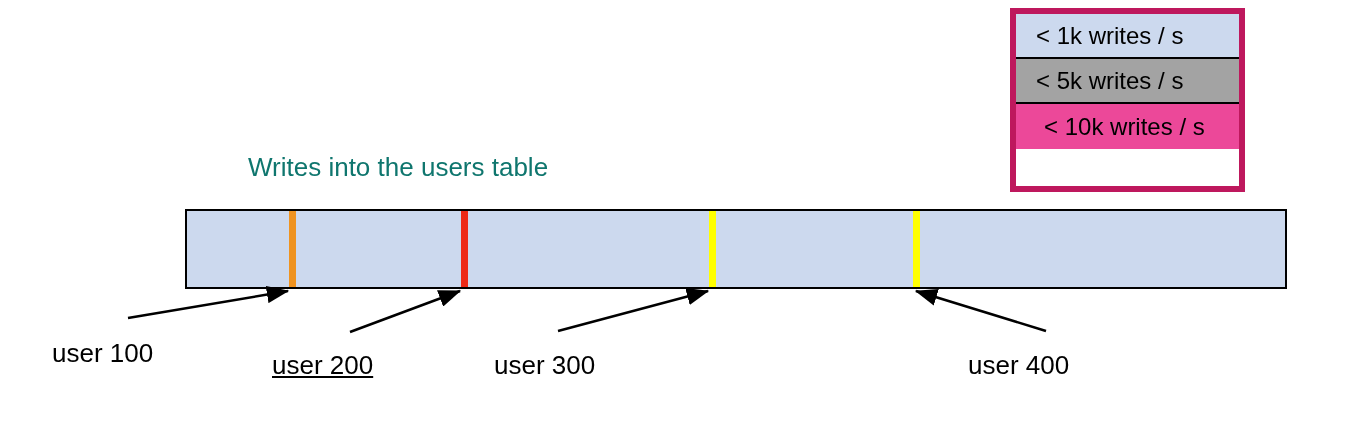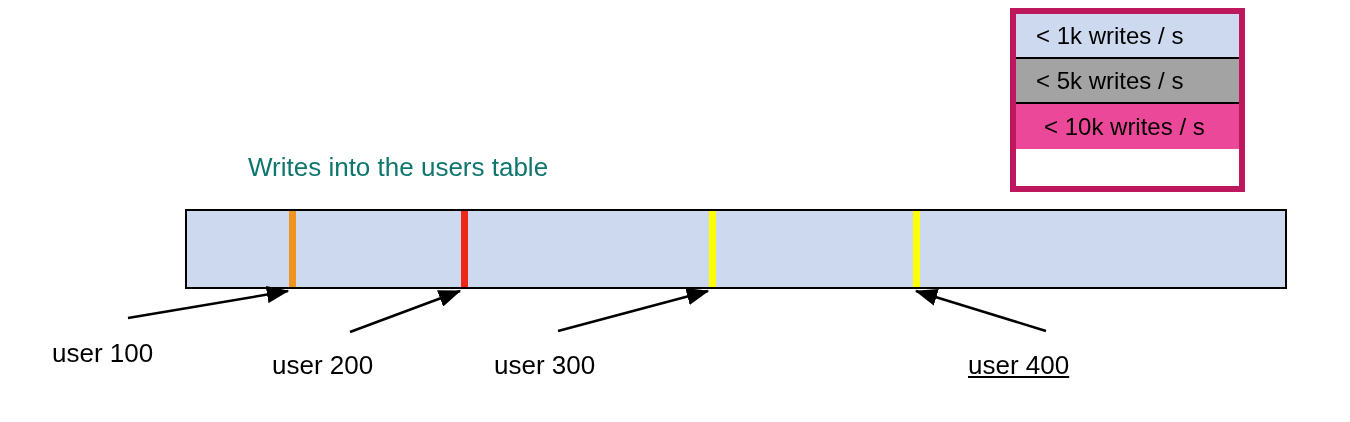--- a/index.html
+++ b/index.html
@@ -129,16 +129,16 @@
     </defs>
     <g id="arrow-group">
         <line x1="128" y1="318" x2="288" y2="291" stroke="#000000" stroke-width="2.5" marker-end="url(#arrowhead)"></line>
         <line x1="350" y1="332" x2="460" y2="291" stroke="#000000" stroke-width="2.5" marker-end="url(#arrowhead)"></line>
         <line x1="558" y1="331" x2="708" y2="291" stroke="#000000" stroke-width="2.5" marker-end="url(#arrowhead)"></line>
         <line x1="1046" y1="331" x2="916" y2="291" stroke="#000000" stroke-width="2.5" marker-end="url(#arrowhead)"></line>
       </g>
   </svg>
 
 <div class="callout-label" style="left: 52px; top: 338px;">user 100</div>
-    <div class="callout-label" style="left: 272px; top: 350px;">user 200</div>
+    <div class="callout-label" style="left: 272px; top: 350px; text-decoration: underline;">user 200</div>
     <div class="callout-label" style="left: 494px; top: 350px; text-align: right;">user 300</div>
-    <div class="callout-label" style="left: 968px; top: 350px; text-decoration: underline;">user 400</div>
+    <div class="callout-label" style="left: 968px; top: 350px;">user 400</div>
   </div>
 
 </body></html>

